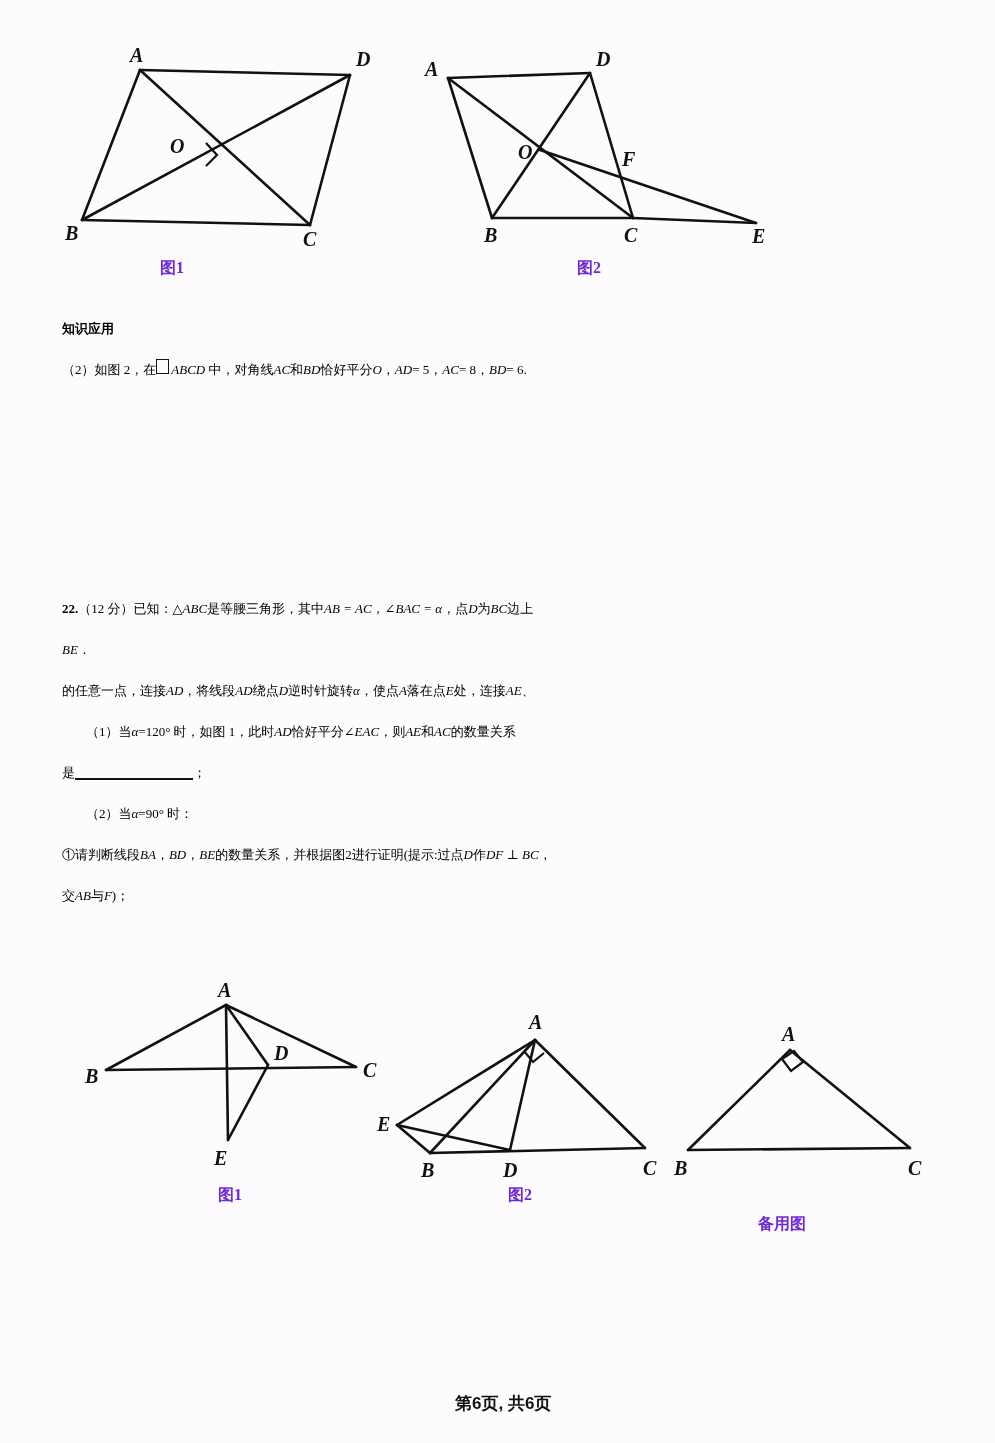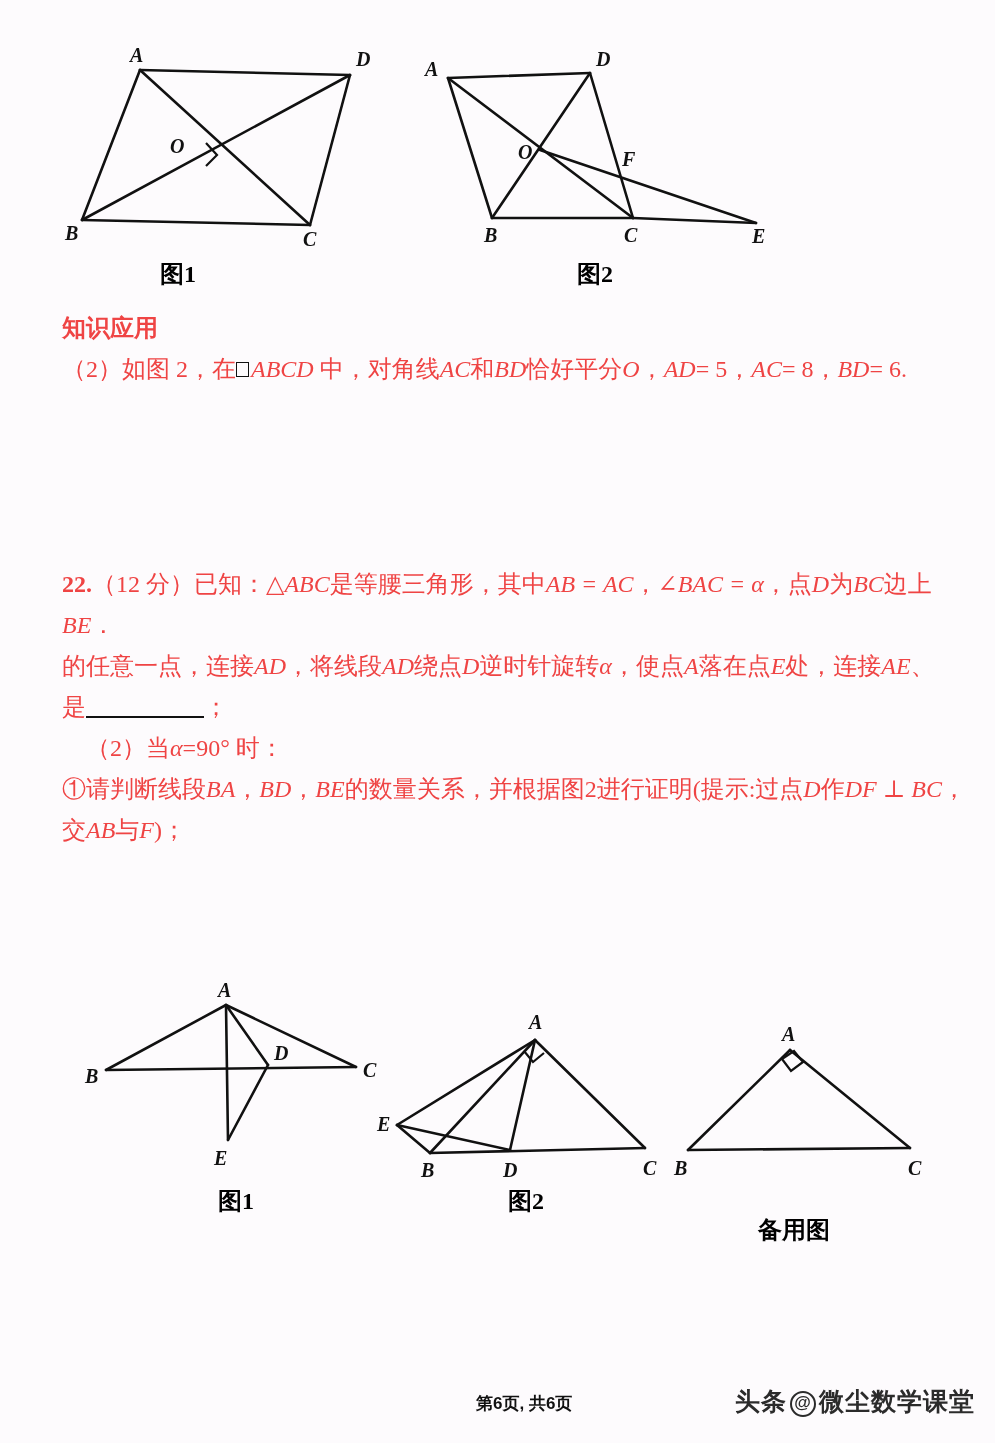--- a/index.html
+++ b/index.html
@@ -19,37 +19,37 @@
     overflow: hidden;
   }
 
   
   .fig-svg { display: block; }
   .fig-wrap { position: absolute; }
   .fig-caption {
     position: absolute;
     font-family: "Liberation Serif", "DejaVu Serif", serif;
     font-weight: 700;
-    font-size: 24px;
-    color: #000000;
+    font-size: 16px;
+    color: #6d28d9;
     letter-spacing: 0px;
     white-space: nowrap;
   }
 
   
   .textblock {
     position: absolute;
     left: 62px;
     width: 880px;
     color: #111;
   }
   .line {
-    font-size: 24px;
+    font-size: 13px;
     line-height: 41px;
-    color: #ef4444;
+    color: #000000;
     white-space: nowrap;
     font-family: "Liberation Serif", "DejaVu Serif", serif;
   }
   .bold { font-weight: 700; }
   .ital {
     font-style: italic;
     font-family: "Liberation Serif", "DejaVu Serif", serif;
   }
   .indent { padding-left: 24px; }
   .blank-ul {
@@ -70,21 +70,20 @@
   
   .footer-page {
     position: absolute;
     left: 455px;
     top: 1392px;
     font-size: 17px;
     font-weight: 700;
     color: #111;
     font-family: "Liberation Sans", sans-serif;
     white-space: nowrap;
-    margin-left: 21px;
   }
   .watermark {
     position: absolute;
     left: 735px;
     top: 1385px;
     font-size: 25px;
     font-weight: 700;
     color: #2b2b2b;
     font-family: "Liberation Sans", sans-serif;
     white-space: nowrap;
@@ -165,34 +164,37 @@
   <div class="fig-caption" style="left:577px; top:258px;">图2</div>
 
   <div class="textblock" style="top:308px;">
     <div class="line bold">知识应用</div>
     <div class="line">
       <span>（2）如图 2，在</span><span class="sq"></span><span class="ital">ABCD</span>
       <span>中，对角线</span><span class="ital">AC</span><span>和</span><span class="ital">BD</span><span>恰好平分</span><span class="ital">O</span>，<span class="ital">AD</span><span>= 5</span>，<span class="ital">AC</span><span>= 8</span>，<span class="ital">BD</span><span>= 6</span><span>.</span>
     </div>
   </div>
 
-  <div class="textblock" style="top:564px;">
+  <div class="textblock" style="top:588px;">
 
     <div class="line">
       <span class="bold">22.</span><span>（12 分）</span><span>已知：</span><span class="ital">△ABC</span><span>是等腰三角形，其中</span><span class="ital">AB = AC</span><span>，</span><span class="ital">∠BAC = α</span><span>，点</span><span class="ital">D</span><span>为</span><span class="ital">BC</span><span>边上</span>
     </div>
 
     <div class="line">
       <span class="ital">BE</span><span>．</span>
     </div>
 
     <div class="line">
       <span>的任意一点，连接</span><span class="ital">AD</span><span>，将线段</span><span class="ital">AD</span><span>绕点</span><span class="ital">D</span><span>逆时针旋转</span><span class="ital">α</span><span>，使点</span><span class="ital">A</span><span>落在点</span><span class="ital">E</span><span>处，连接</span><span class="ital">AE</span><span>、</span>
     </div>
 
+    <div class="line indent">
+      <span>（1）当</span><span class="ital">α</span><span>=120° 时，如图 1，此时</span><span class="ital">AD</span><span>恰好平分</span><span class="ital">∠EAC</span><span>，则</span><span class="ital">AE</span><span>和</span><span class="ital">AC</span><span>的数量关系</span>
+    </div>
 
     <div class="line">
       <span>是</span><span class="blank-ul"></span><span>；</span>
     </div>
 
     <div class="line indent">
       <span>（2）当</span><span class="ital">α</span><span>=90° 时：</span>
     </div>
 
     <div class="line">
@@ -270,17 +272,14 @@
       <g font-family="Liberation Serif, serif" font-size="20" font-weight="700" font-style="italic" fill="#111">
         <text x="112" y="36">A</text>
         <text x="4" y="170">B</text>
         <text x="238" y="170">C</text>
       </g>
     </svg>
   </div>
   <div class="fig-caption" style="left:758px; top:1214px;">备用图</div>
 
   <div class="footer-page">第6页, 共6页</div>
-  <div class="watermark">
-    <span>头条</span><span class="wm-at">@</span><span>微尘数学课堂</span>
-  </div>
 
 </div>
 
 </body></html>

